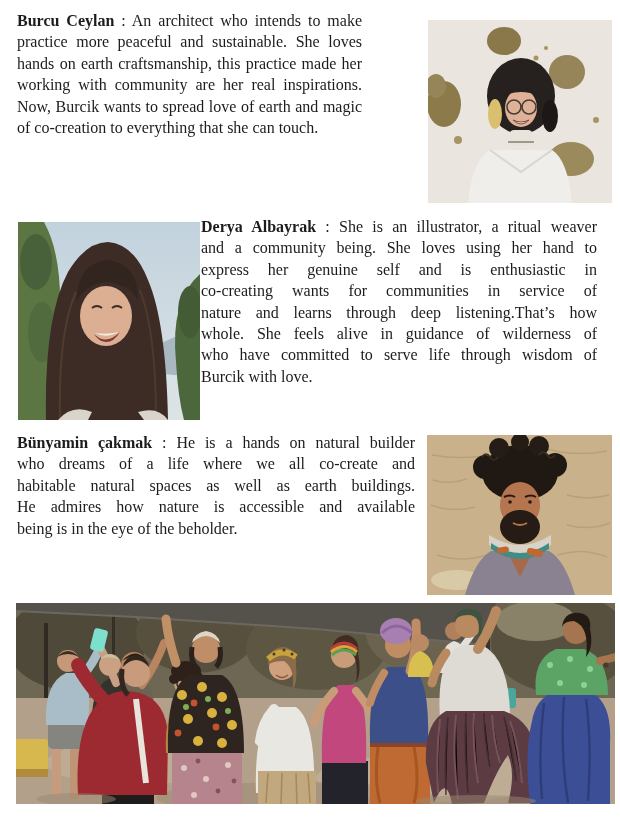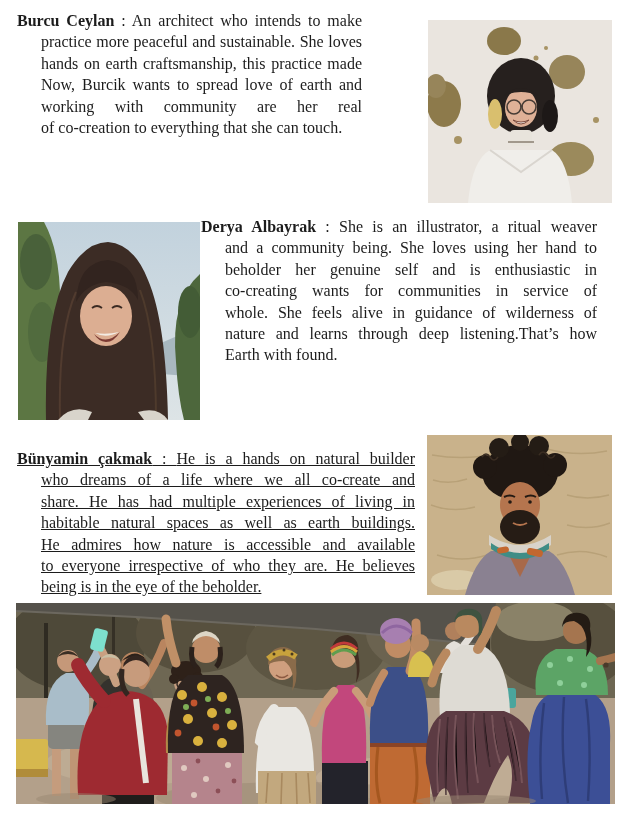--- a/index.html
+++ b/index.html
@@ -1,43 +1,43 @@
 <!DOCTYPE html>
 <html><head>
 <meta charset="utf-8">
 <style>
   html,body{margin:0;padding:0;background:#ffffff;}
   .page{position:relative;width:620px;height:826px;background:#ffffff;overflow:hidden;
         font-family:"Liberation Serif","DejaVu Serif",serif;color:#1c1c1c;}
   .biotext{position:absolute;font-size:16px;line-height:21.4px;color:#1c1c1c;}
   .biotext b{font-weight:bold;}
-  .tline{text-align:justify;text-align-last:justify;white-space:normal;overflow:hidden;max-height:21.4px;margin-left:24px;}
+  .tline{text-align:justify;text-align-last:justify;white-space:normal;overflow:hidden;max-height:21.4px;}
   .tlast{text-align-last:left;}
   .firstline{text-align:justify;text-align-last:justify;overflow:hidden;max-height:21.4px;}
   .bt1{left:17px;top:10px;width:345px;}
   .bt2{left:201px;top:216px;width:396px;}
-  .bt3{left:17px;top:448px;width:398px;text-decoration:underline;}
+  .bt3{left:17px;top:432px;width:398px;}
   .photo{position:absolute;display:block;}
   .ph1{left:428px;top:20px;width:184px;height:183px;}
   .ph2{left:18px;top:222px;width:182px;height:198px;}
   .ph3{left:427px;top:435px;width:185px;height:160px;}
   .ph4{left:16px;top:603px;width:599px;height:201px;}
 </style>
 </head>
 <body>
 
 <div class="page">
 
   <div class="biotext bt1">
     <div class="firstline"><b>Burcu Ceylan</b><span> : </span><span>An architect who  intends to make her</span></div>
     <div>
         <div class="tline">practice more peaceful and sustainable. She loves</div>
         <div class="tline">hands on earth craftsmanship, this practice made her</div>
+        <div class="tline">working with community are her real inspirations.</div>
         <div class="tline">Now, Burcik wants to spread love of earth and magic</div>
-        <div class="tline">working with community are her real inspirations.</div>
         <div class="tline tlast">of co-creation  to everything that she can touch.</div>
       </div>
   </div>
 
   <svg class="photo ph1" viewBox="0 0 184 183" xmlns="http://www.w3.org/2000/svg">
     <rect width="184" height="183" fill="#eae5df"></rect>
     <g fill="#8d7a4b">
       <ellipse cx="16" cy="84" rx="17" ry="23"></ellipse>
       <ellipse cx="8" cy="66" rx="10" ry="12" fill="#97855a"></ellipse>
       <circle cx="30" cy="120" r="4" fill="#a79364"></circle>
@@ -93,36 +93,35 @@
       <path d="M77,111 Q88,117 101,110 Q89,113 77,111 Z" fill="#f3ece4"></path>
       <path d="M40,198 Q54,182 74,190 L70,198 Z" fill="#d8d4cb"></path>
       <path d="M150,198 Q140,184 120,190 L126,198 Z" fill="#d8d4cb"></path>
     </g>
   </svg>
 
   <div class="biotext bt2">
     <div class="firstline"><b>Derya Albayrak</b><span> : </span><span>She is an illustrator, a ritual weaver</span></div>
     <div>
         <div class="tline">and a community being. She loves using her hand to</div>
-        <div class="tline">beholder her genuine self and is enthusiastic in</div>
+        <div class="tline">express her genuine self and is enthusiastic in</div>
         <div class="tline">co-creating wants for communities in service of</div>
+        <div class="tline">nature and learns through deep listening.That’s how</div>
         <div class="tline">whole. She feels alive in guidance of wilderness of</div>
-        <div class="tline">nature and learns through deep listening.That’s how</div>
-        <div class="tline tlast">Earth with found.</div>
+        <div class="tline">who have committed to serve life through wisdom of</div>
+        <div class="tline tlast">Burcik with love.</div>
       </div>
   </div>
 
   <div class="biotext bt3">
     <div class="firstline"><b>Bünyamin çakmak</b><span> : </span><span>He is a hands on natural builder</span></div>
     <div>
         <div class="tline">who dreams of  a life where we all co-create and</div>
-        <div class="tline">share. He has had multiple experiences of living in</div>
         <div class="tline">habitable natural spaces as well as  earth buildings.</div>
         <div class="tline">He admires  how  nature is accessible and available</div>
-        <div class="tline">to everyone irrespective of who they are. He believes</div>
         <div class="tline tlast">being is in the eye of the beholder.</div>
       </div>
   </div>
 
   <svg class="photo ph3" viewBox="0 0 185 160" xmlns="http://www.w3.org/2000/svg">
     <rect width="185" height="160" fill="#c9b28b"></rect>
     <g stroke="#b19a70" stroke-width="1.4" opacity="0.7" fill="none">
       <path d="M5,20 Q40,26 70,18"></path>
         <path d="M120,14 Q150,22 180,16"></path>
       <path d="M140,60 Q160,66 182,60"></path>

